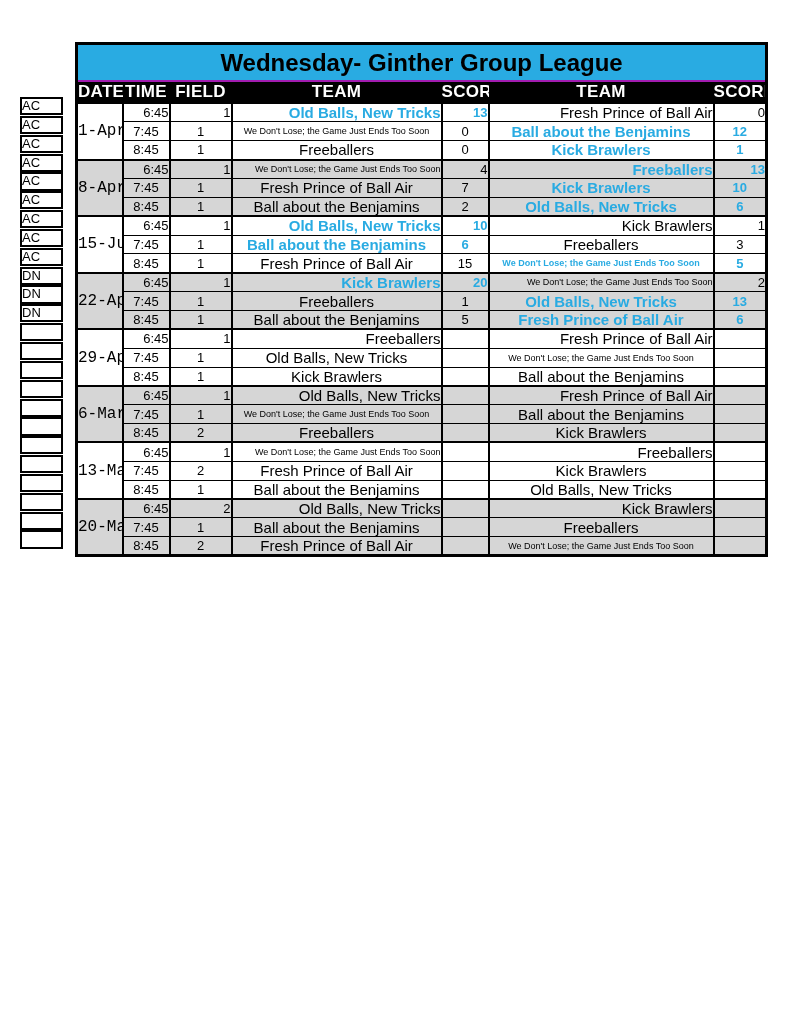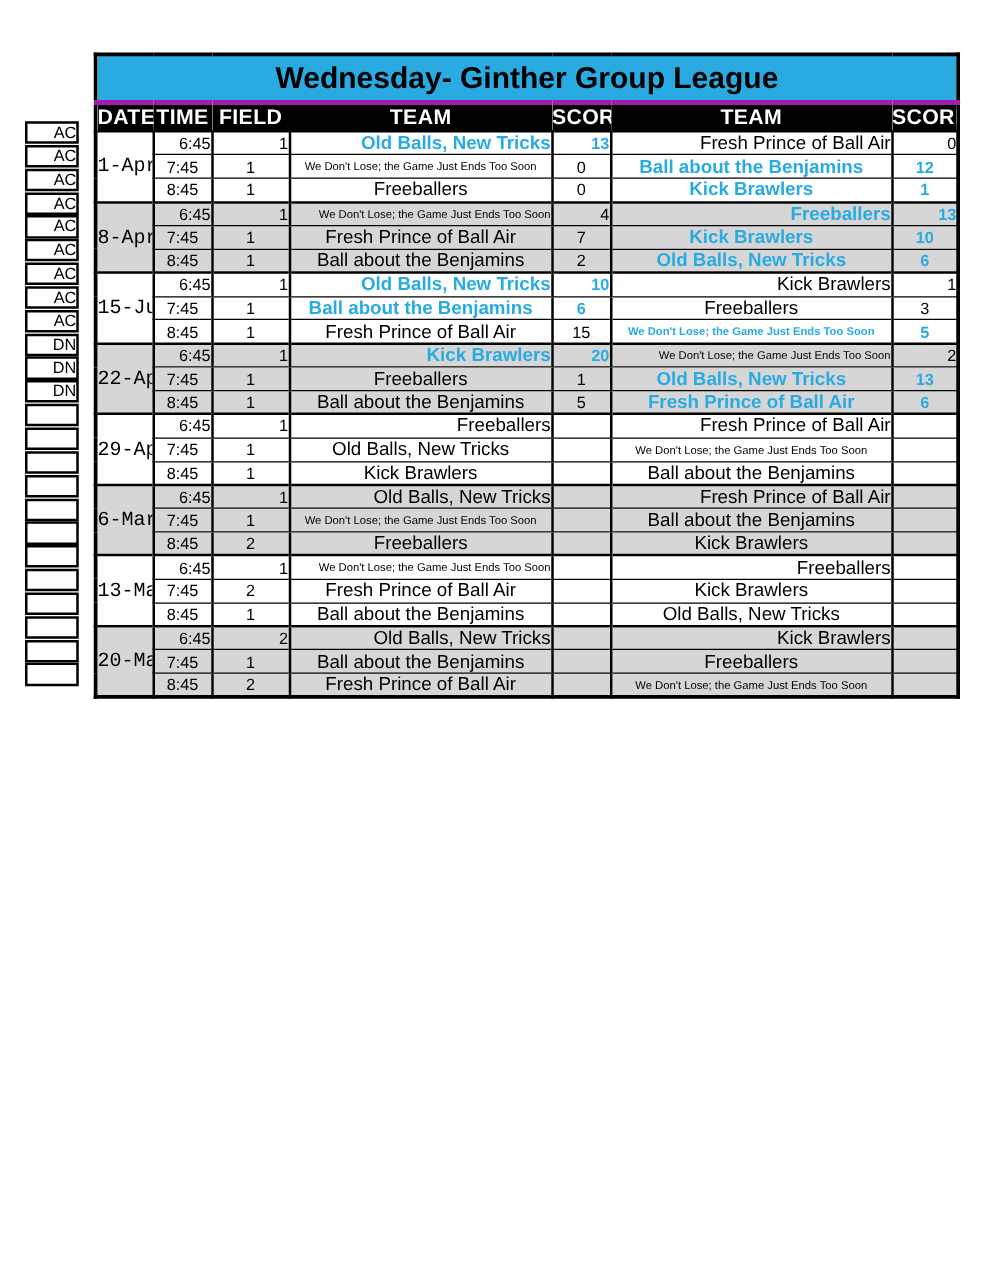--- a/index.html
+++ b/index.html
@@ -23,21 +23,21 @@
     left: 20px;
     top: 97px;
     width: 43px;
   }
   .side-cell {
     box-sizing: border-box;
     height: 18.2px;
     margin-bottom: 0.67px;
     border: 2px solid #000;
     background: #fff;
-    text-align: right;
+    text-align: left;
     font-size: 13px;
     line-height: 14.5px;
   }
 
   
   .main-table {
     position: absolute;
     left: 75px;
     top: 42px;
   }
@@ -53,21 +53,21 @@
     vertical-align: middle;
     overflow: hidden;
     white-space: nowrap;
   }
   .title-row th {
     background: var(--title-bg, #29ABE2);
     height: 35px;
     font-size: 24px;
     font-weight: bold;
     color: #000;
-    border-bottom: 4px solid #a21caf;
+    border-bottom: 2px solid #a21caf;
   }
   .header-row th {
     background: var(--header-bg, #000);
     color: var(--header-fg, #fff);
     height: 20px;
     font-size: 17px;
     font-weight: bold;
     letter-spacing: 0.3px;
   }
   tbody tr { height: 18.87px; }

